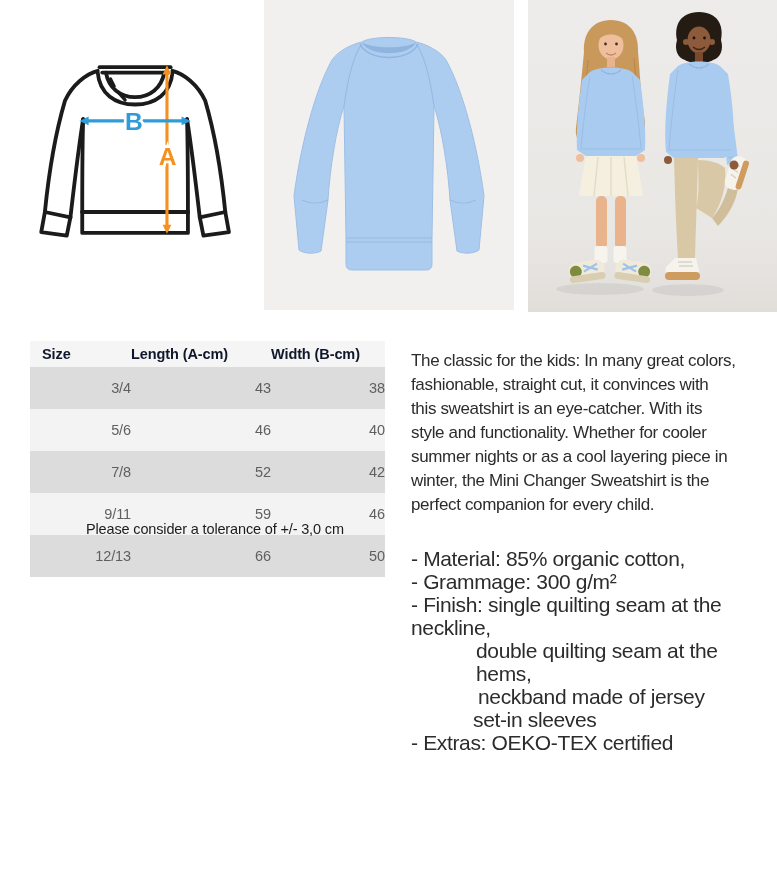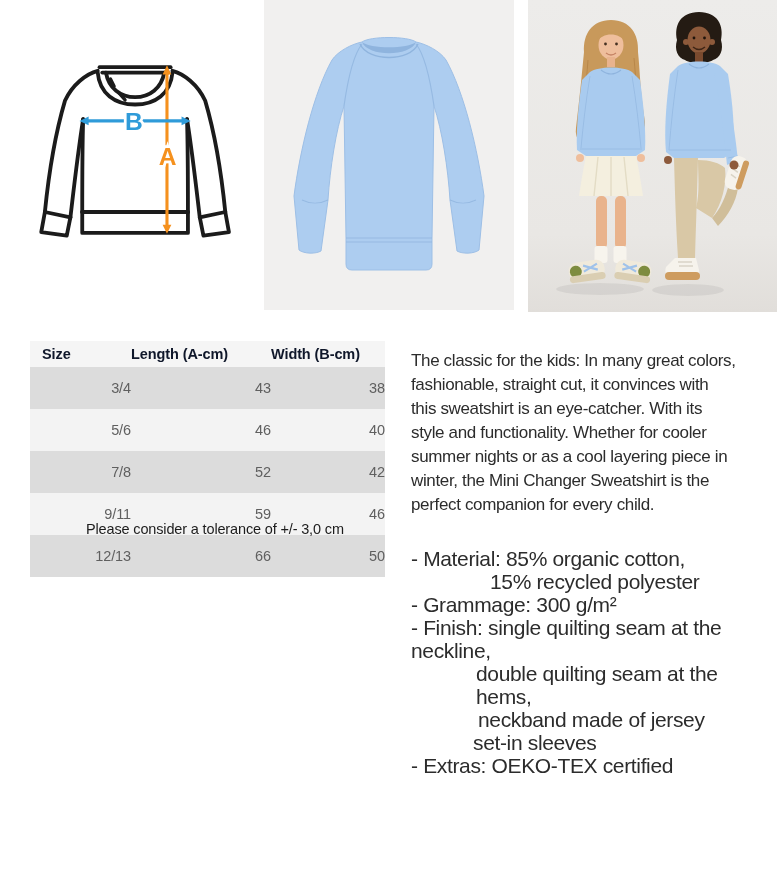--- a/index.html
+++ b/index.html
@@ -283,20 +283,19 @@
   <div>fashionable, straight cut, it convinces with</div>
   <div>this sweatshirt is an eye-catcher. With its</div>
   <div>style and functionality. Whether for cooler</div>
   <div>summer nights or as a cool layering piece in</div>
   <div>winter, the Mini Changer Sweatshirt is the</div>
   <div>perfect companion for every child.</div>
 </div>
 
 <div class="abs" id="spec-list">
   <div>- Material: 85% organic cotton,</div>
-  <div class="ind-a">15% recycled polyester</div>
   <div>- Grammage: 300 g/m²</div>
   <div>- Finish: single quilting seam at the neckline,</div>
   <div class="ind-b">double quilting seam at the hems,</div>
   <div class="ind-c">neckband made of jersey</div>
   <div class="ind-d">set-in sleeves</div>
   <div>- Extras: OEKO-TEX certified</div>
 </div>
 
 </body></html>

